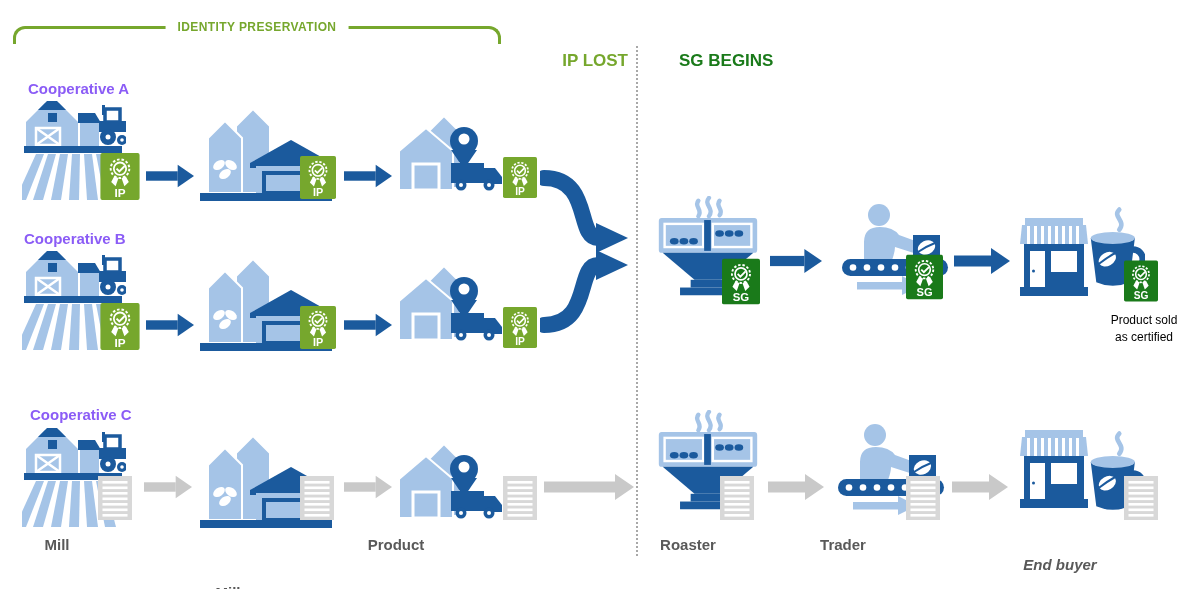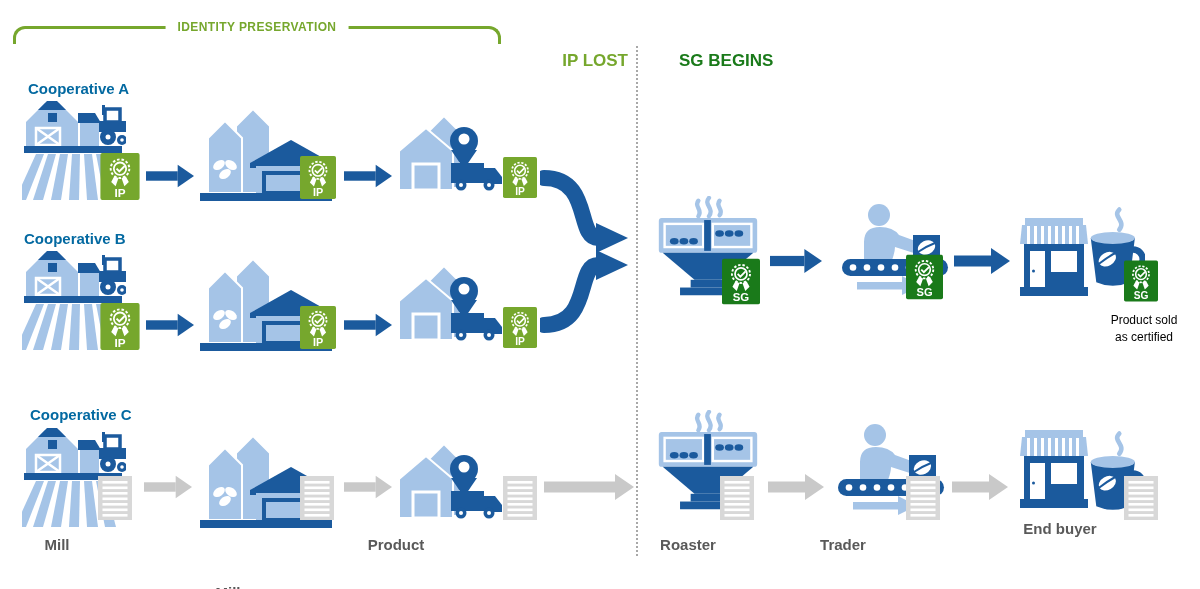--- a/index.html
+++ b/index.html
@@ -7,21 +7,21 @@
          font-family:"Liberation Sans",sans-serif;}
   .abs{position:absolute;}
   svg{display:block;}
   svg text{font-family:"Liberation Sans",sans-serif;font-weight:bold;}
   .bracket{border:3px solid;border-bottom:none;border-radius:12px 12px 0 0;height:15px;}
   .bracket-label{position:absolute;left:50%;top:-2px;transform:translate(-50%,-50%);
       background:#fff;padding:0 12px;font-size:12px;font-weight:bold;letter-spacing:.4px;white-space:nowrap;}
   .green-lt{color:#76a72d;border-color:#76a72d;}
   .green-dk{color:#1a7a1a;border-color:#1a7a1a;}
   .phase-note{font-size:17px;font-weight:bold;white-space:nowrap;}
-  .coop-label{font-size:15px;font-weight:bold;color:#0369a1;white-space:nowrap;}
+  .coop-label{font-size:15px;font-weight:bold;color:#8b5cf6;white-space:nowrap;}
   .stage-label{font-size:15px;font-weight:bold;color:#595959;text-align:center;}
   .small-note{font-size:12px;color:#000000;text-align:center;line-height:1.4;}
   .divider{border-left:2px dotted #a8a8a8;width:0;}
   .arr-blue{color:#1b5a9d;}
   .arr-gray{color:#c9c9c9;}
 </style>
 </head>
 <body>
 
 <svg style="position:absolute;width:0;height:0" aria-hidden="true">
@@ -355,15 +355,15 @@
     </svg>
   <svg class="abs" style="left:1124px;top:476px" width="34" height="44">
       <use href="#doc"></use>
     </svg>
 
   <div class="abs stage-label" style="left:17px;top:536px;width:80px;">Mill</div>
   <div class="abs stage-label" style="left:188px;top:536px;width:80px;margin-top:48px;">Mill</div>
   <div class="abs stage-label" style="left:356px;top:536px;width:80px;">Product</div>
   <div class="abs stage-label" style="left:648px;top:536px;width:80px;">Roaster</div>
   <div class="abs stage-label" style="left:803px;top:536px;width:80px;">Trader</div>
-  <div class="abs stage-label" style="left:1008px;top:520px;width:104px;">End buyer</div>
+  <div class="abs stage-label" style="left:1008px;top:556px;width:104px;font-style:italic;">End buyer</div>
 
 </div>
 
 </body></html>

